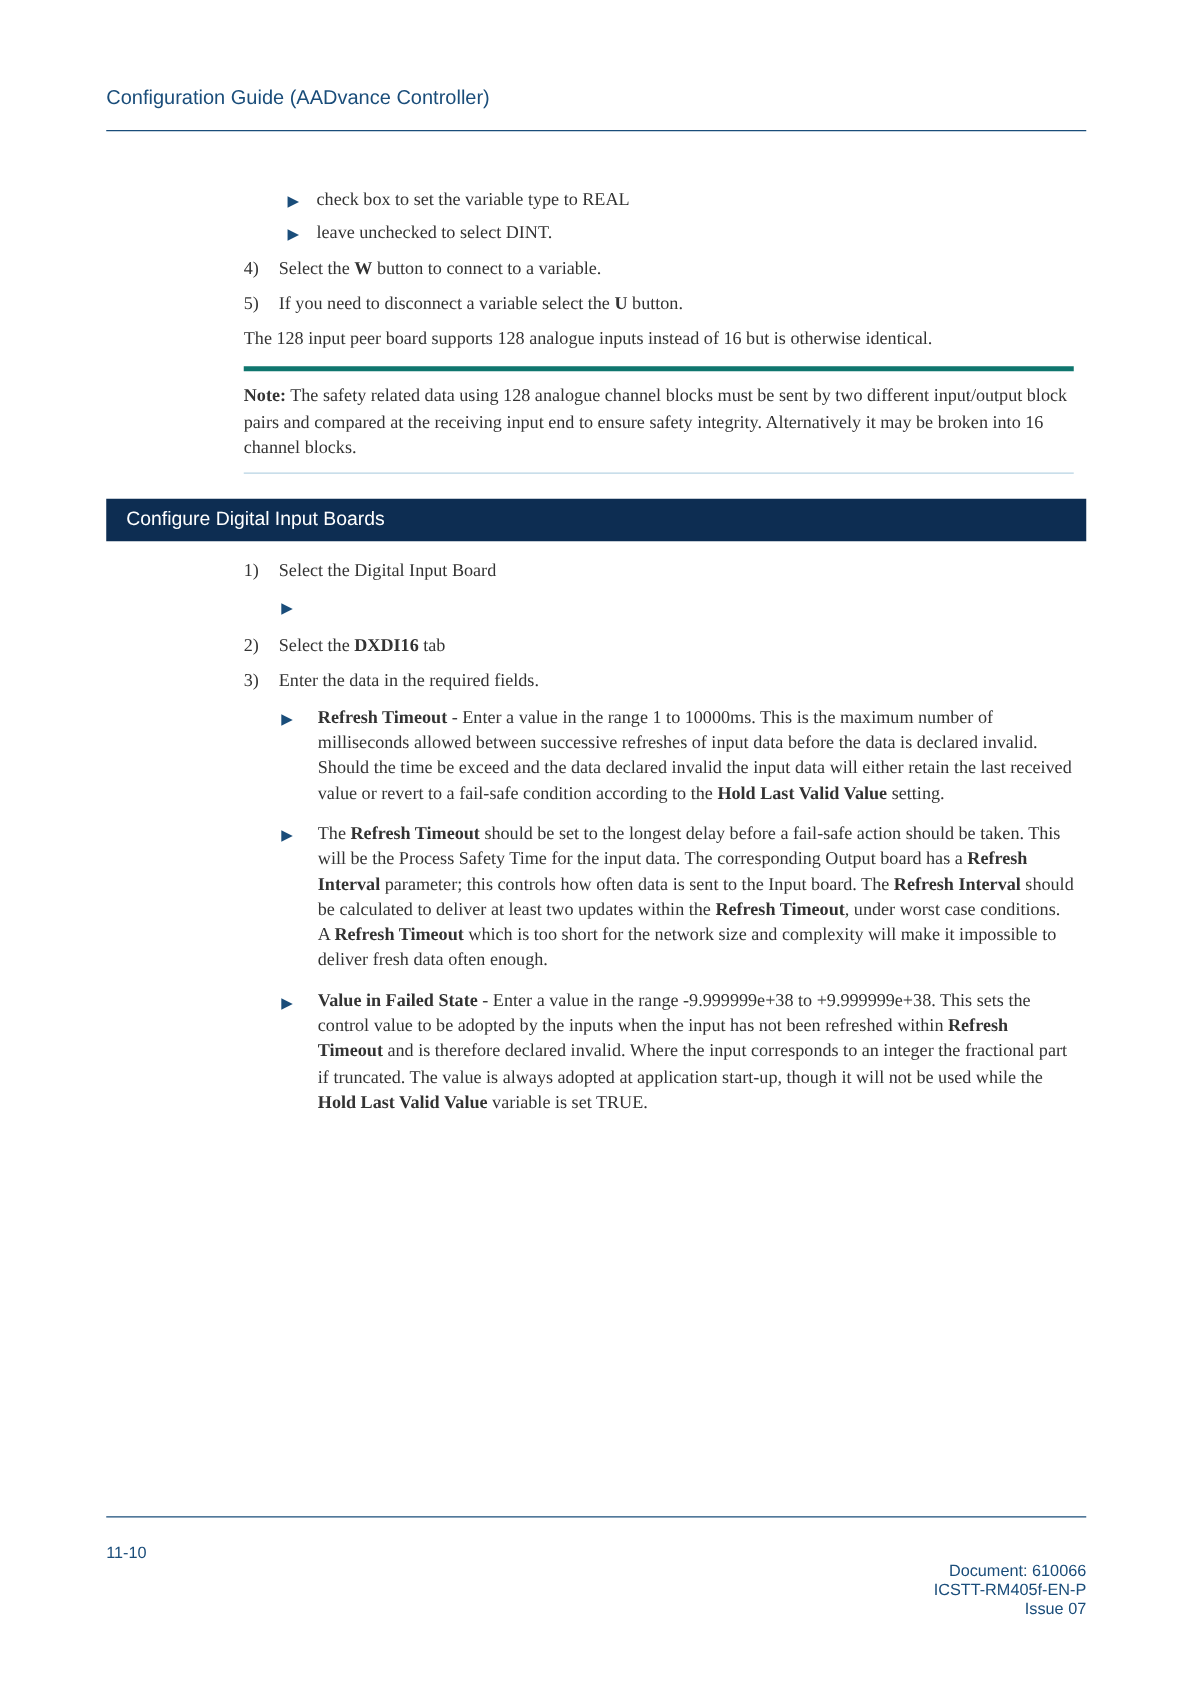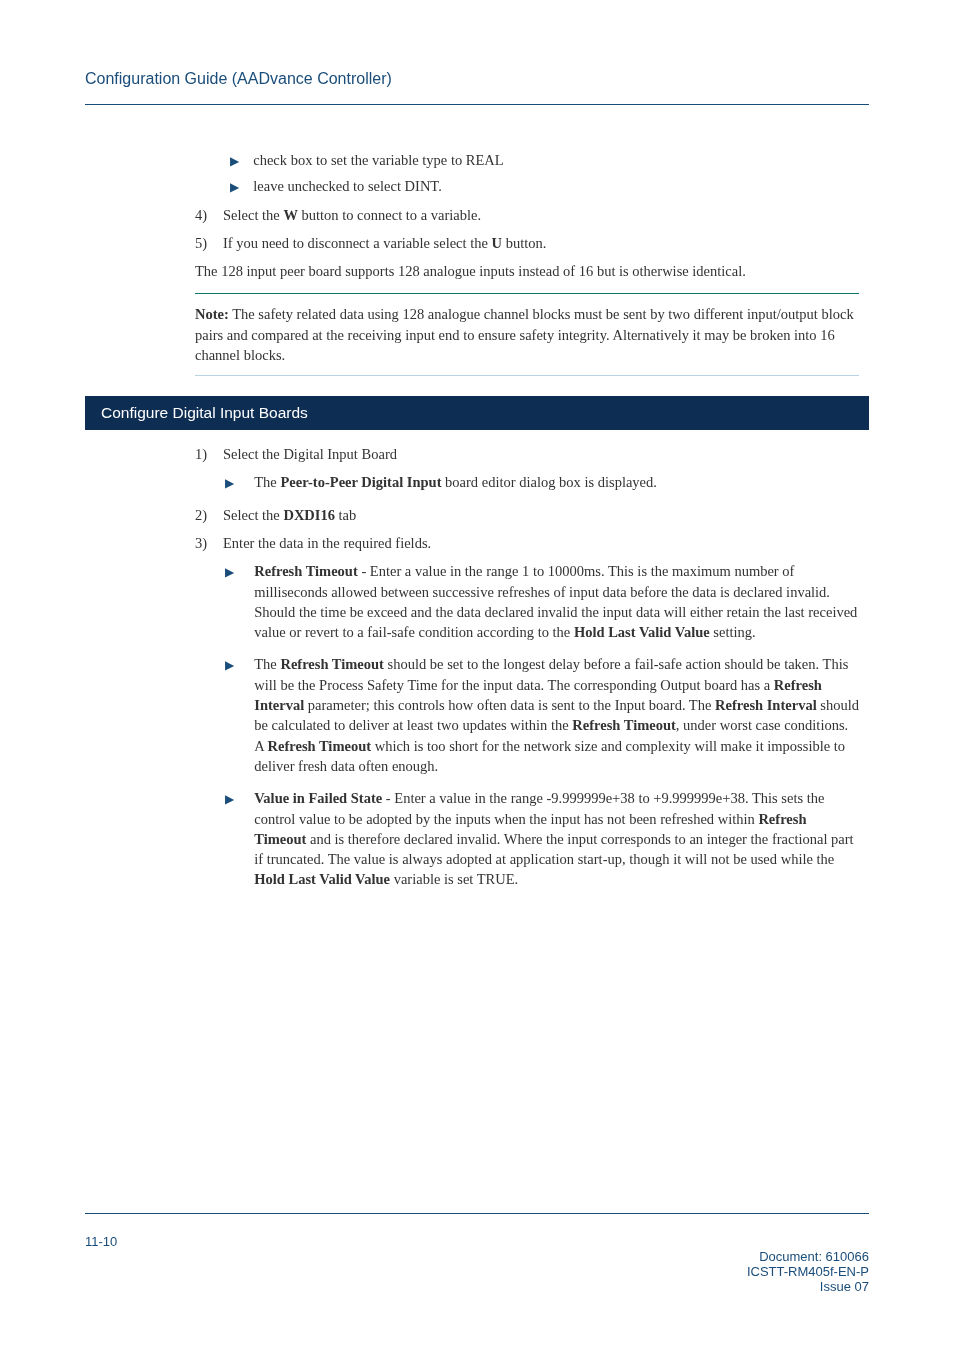--- a/index.html
+++ b/index.html
@@ -53,21 +53,21 @@
     margin-bottom: 8px;
   }
   .num-label {
     width: 28px;
     flex-shrink: 0;
   }
   .para {
     margin-top: 8px;
   }
   .note-block {
-    border-top: 1px solid #0f766e;
+    border-top: 4px solid #0f766e;
     border-bottom: 1px solid #b8d4e3;
     padding: 10px 0;
     margin-top: 12px;
     margin-bottom: 20px;
   }
   .section-bar {
     background: #0d2d52;
     color: #fff;
     font-family: Arial, Helvetica, sans-serif;
     font-size: 15.5px;
@@ -153,21 +153,20 @@
     <div class="section-bar">Configure Digital Input Boards</div>
 
     <div class="num-item">
       <span class="num-label">1)</span>
       <span>Select the Digital Input Board</span>
     </div>
 
     <div class="indent-list">
       <div class="indent-item">
         <span class="arrow-icon">▶</span>
-        <span><span>The </span><b>Peer-to-Peer Digital Input</b><span> board editor dialog box is displayed.</span></span>
       </div>
     </div>
 
     <div class="num-item">
       <span class="num-label">2)</span>
       <span><span>Select the </span><b>DXDI16</b><span> tab</span></span>
     </div>
 
     <div class="num-item">
       <span class="num-label">3)</span>

